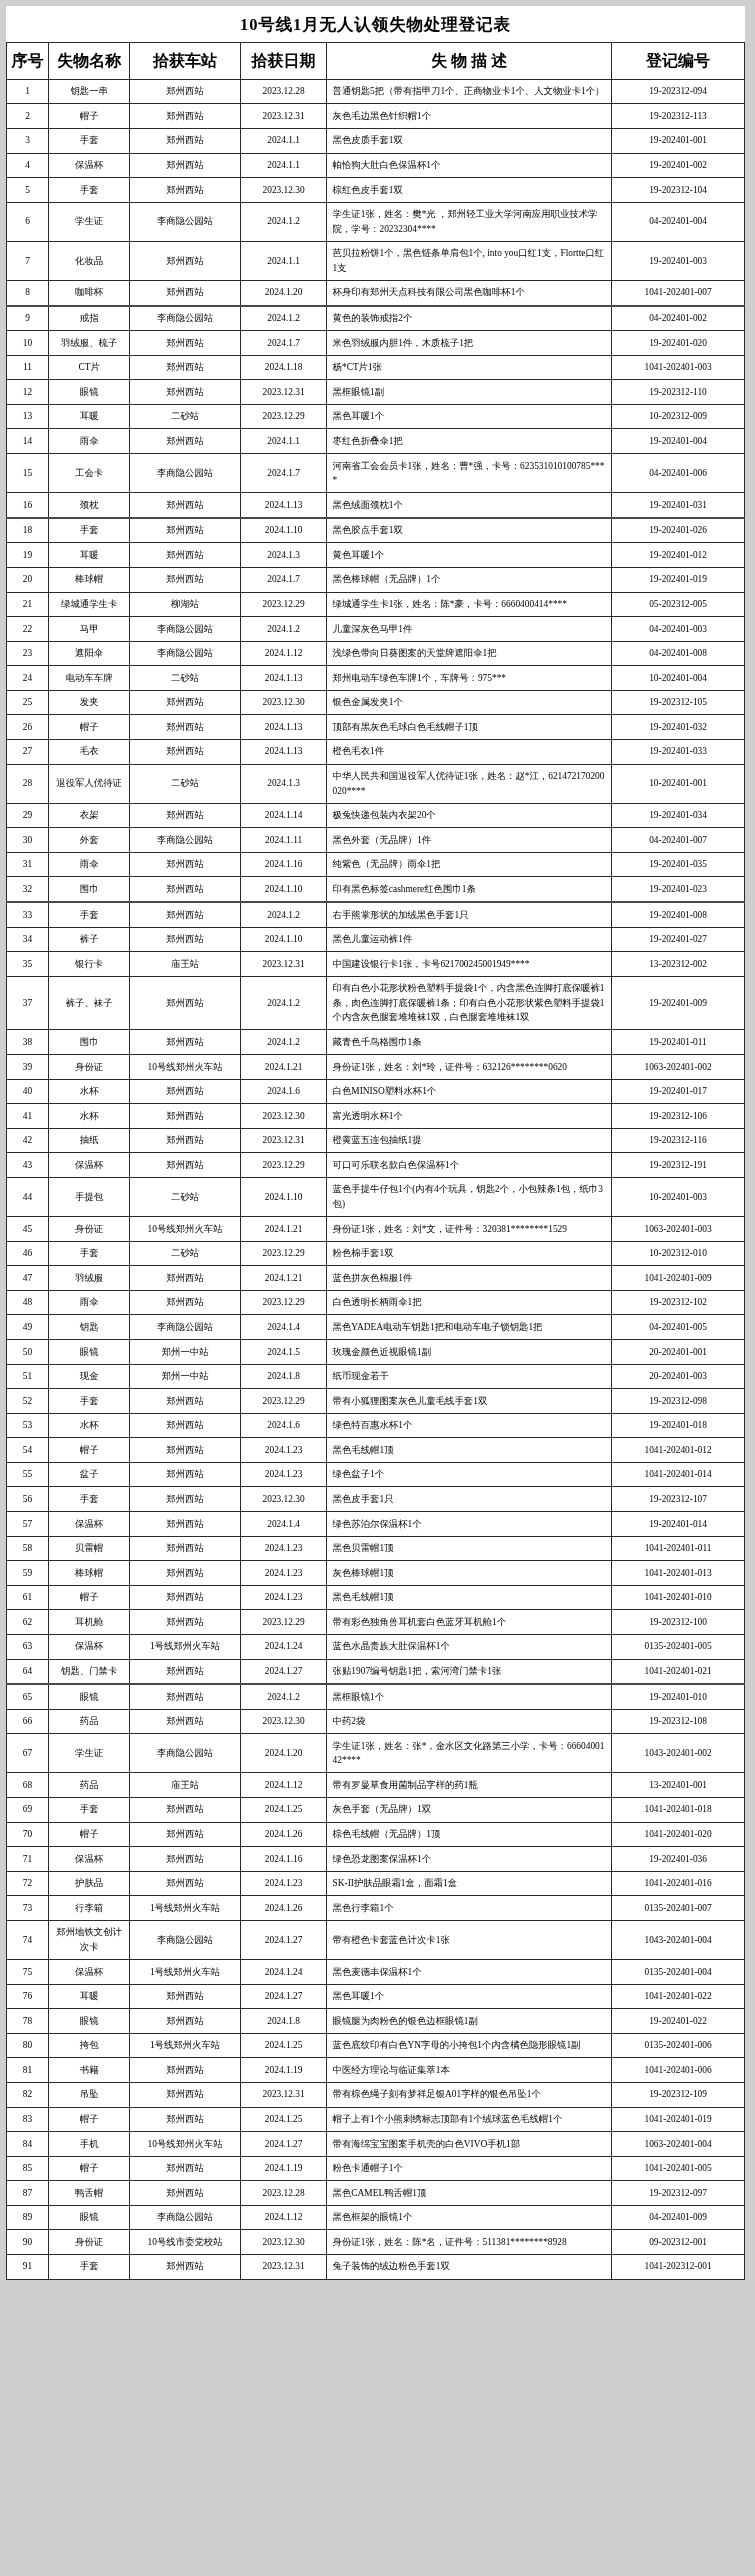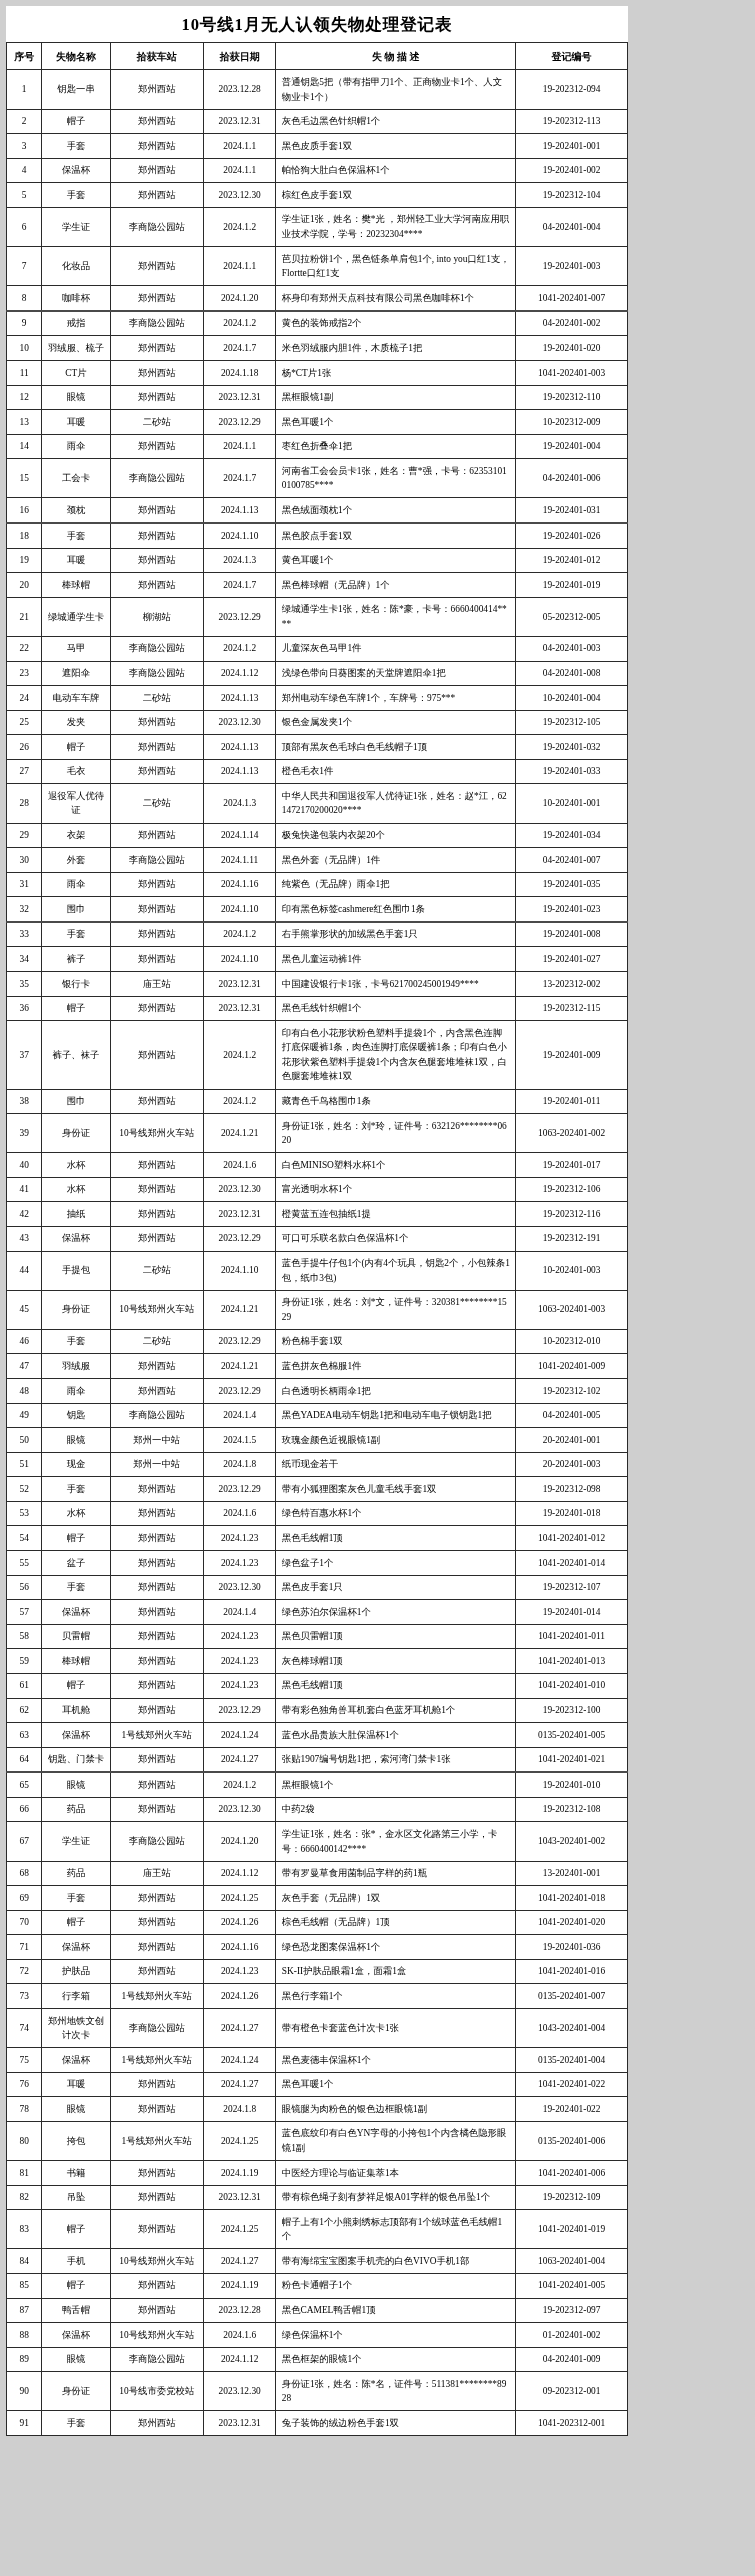--- a/index.html
+++ b/index.html
@@ -3,21 +3,21 @@
 <meta charset="utf-8">
 <style>
   html,body{margin:0;padding:0;}
   body{
     background:#cfcfcf;
     font-family:"Liberation Serif","DejaVu Serif",serif;
     color:#000;
     -webkit-font-smoothing:none;
   }
   .sheet{
-    width:622px;
+    width:739px;
     margin:6px 0 0 6px;
     background:#ffffff;
   }
   .title-bar{
     text-align:center;
     font-size:16.6px;
     font-weight:bold;
     letter-spacing:0.8px;
     padding:7.6px 0 6.8px 0;
     background:#ffffff;
@@ -32,21 +32,21 @@
     border:0.8px solid #2a2a2a;
     font-size:9.4px;
     line-height:1.55;
     padding:4.5px 3px;
     text-align:center;
     vertical-align:middle;
     word-break:break-all;
     overflow-wrap:break-word;
   }
   table.lost-table th{
-    font-size:10px;
+    font-size:16px;
     font-weight:bold;
     padding:5.3px 1.5px;
   }
   table.lost-table td.desc{
     text-align:left;
     padding-left:5.3px;
     padding-right:5.3px;
   }
   col.c-no{width:5.7%;}
   col.c-name{width:11.0%;}
@@ -348,28 +348,20 @@
   </tr>
         <tr>
     <td>35</td>
     <td>银行卡</td>
     <td>庙王站</td>
     <td>2023.12.31</td>
     <td class="desc">中国建设银行卡1张，卡号621700245001949****</td>
     <td>13-202312-002</td>
   </tr>
         <tr>
-    <td>36</td>
-    <td>帽子</td>
-    <td>郑州西站</td>
-    <td>2023.12.31</td>
-    <td class="desc">黑色毛线针织帽1个</td>
-    <td>19-202312-115</td>
-  </tr>
-        <tr>
     <td>37</td>
     <td>裤子、袜子</td>
     <td>郑州西站</td>
     <td>2024.1.2</td>
     <td class="desc">印有白色小花形状粉色塑料手提袋1个，内含黑色连脚打底保暖裤1条，肉色连脚打底保暖裤1条；印有白色小花形状紫色塑料手提袋1个内含灰色腿套堆堆袜1双，白色腿套堆堆袜1双</td>
     <td>19-202401-009</td>
   </tr>
         <tr>
     <td>38</td>
     <td>围巾</td>
@@ -732,28 +724,20 @@
   </tr>
         <tr>
     <td>87</td>
     <td>鸭舌帽</td>
     <td>郑州西站</td>
     <td>2023.12.28</td>
     <td class="desc">黑色CAMEL鸭舌帽1顶</td>
     <td>19-202312-097</td>
   </tr>
         <tr>
-    <td>88</td>
-    <td>保温杯</td>
-    <td>10号线郑州火车站</td>
-    <td>2024.1.6</td>
-    <td class="desc">绿色保温杯1个</td>
-    <td>01-202401-002</td>
-  </tr>
-        <tr>
     <td>89</td>
     <td>眼镜</td>
     <td>李商隐公园站</td>
     <td>2024.1.12</td>
     <td class="desc">黑色框架的眼镜1个</td>
     <td>04-202401-009</td>
   </tr>
         <tr>
     <td>90</td>
     <td>身份证</td>

